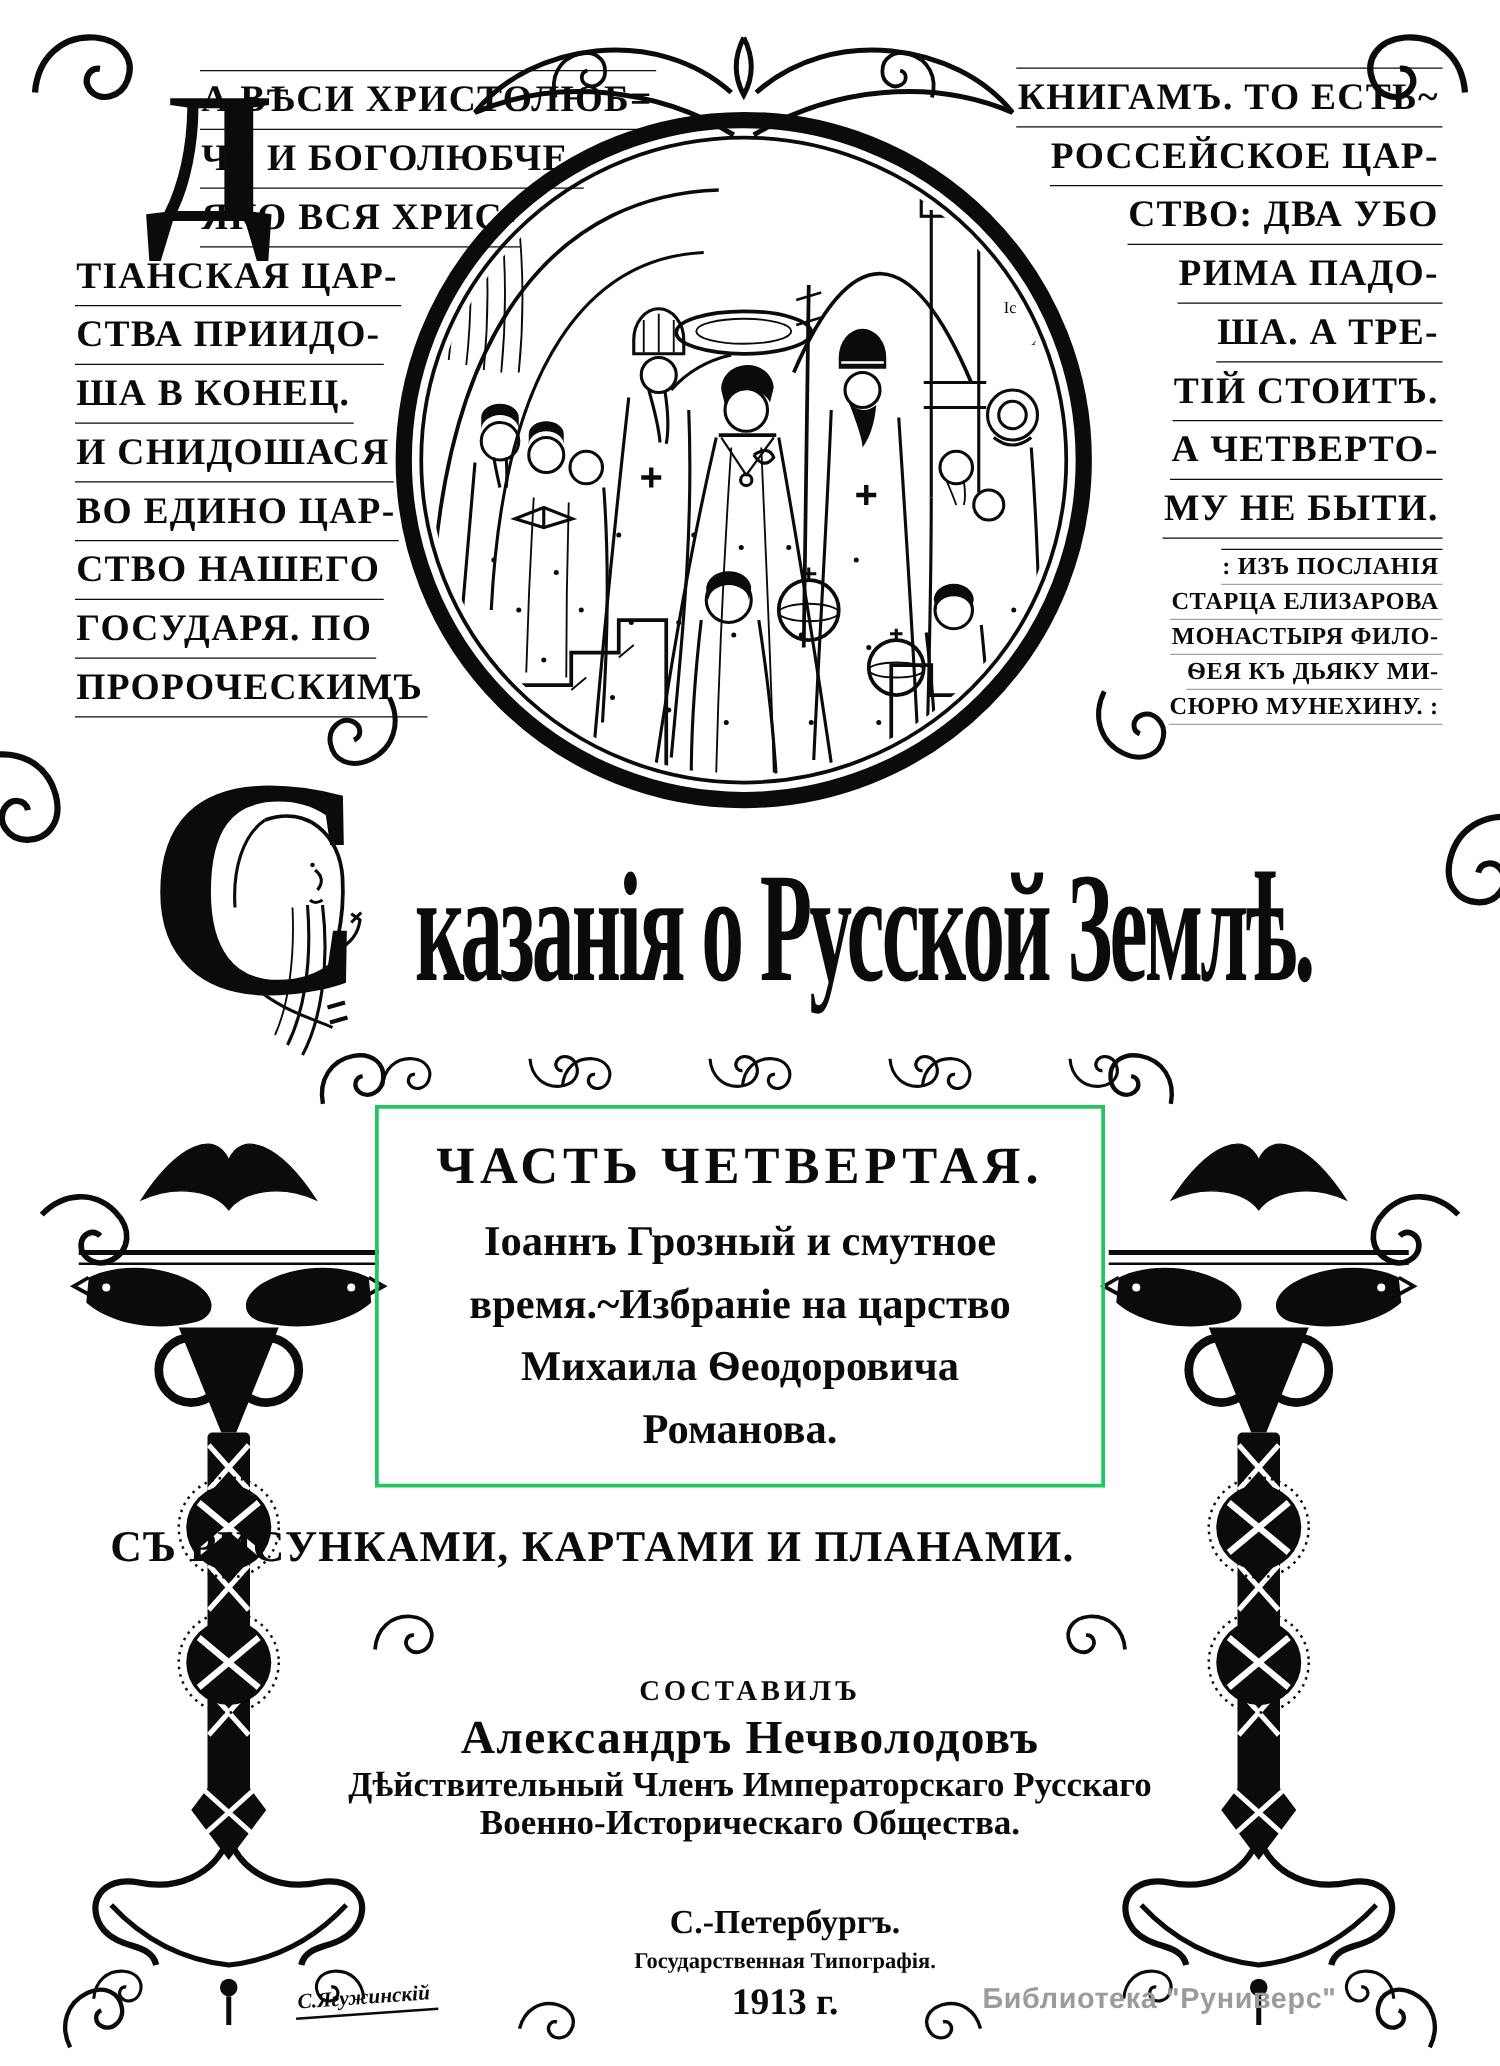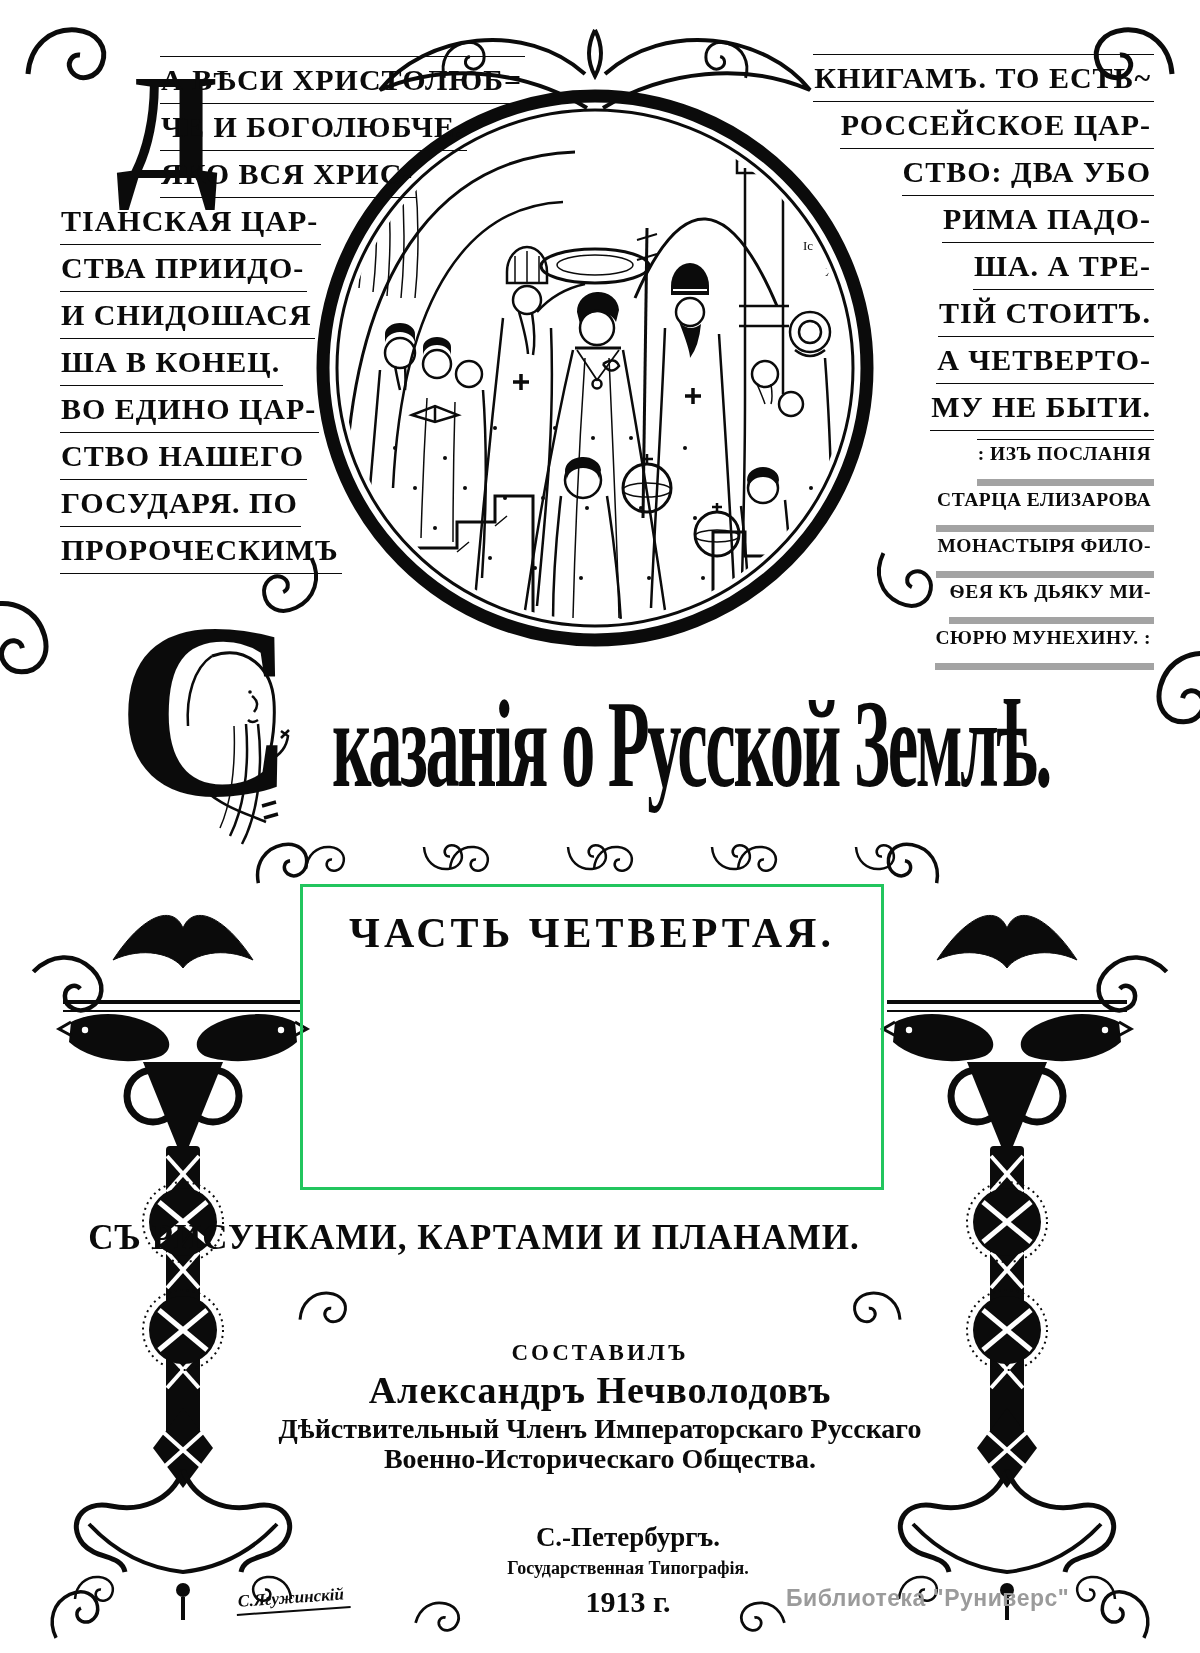--- a/index.html
+++ b/index.html
@@ -29,21 +29,21 @@
     padding:0 3px 1px 1px;
     white-space:nowrap;
   }
   .ep-left{left:60px;top:56px;width:280px;}
   .ep-left .ep-line.indent{margin-left:100px;}
   .ep-left .ep-line:first-child{border-top:1.5px solid #0b0b0b;}
   .ep-right{right:46px;top:54px;width:470px;}
   .ep-right .ep-line{margin-left:auto;text-align:center;}
   .ep-right .ep-line:first-child{border-top:1.5px solid #0b0b0b;}
   .ep-src{font-size:19.5px;line-height:27px;letter-spacing:0.5px;margin-top:8px;}
-  .ep-src .ep-line{border-bottom:7px solid #a3a3a3;margin-left:auto;padding-bottom:12px;}
+  .ep-src .ep-line{border-bottom:1px solid #a3a3a3;margin-left:auto;padding-bottom:0;}
   .drop-initial{
     left:116px;top:52px;
     font-size:150px;line-height:150px;
     font-weight:bold;
   }
 
   
   .initial-letter{
     left:116px;top:596px;
     font-size:250px;line-height:230px;font-weight:bold;
@@ -336,22 +336,22 @@
     <use href="#knot-column" transform="translate(824,0)"></use>
   </svg>
 
   <div class="abs drop-initial">Д</div>
   <div class="abs epigraph ep-left">
     <div class="ep-line indent">а вѣси христолюб=</div>
     <div class="ep-line indent">че и боголюбче.</div>
     <div class="ep-line indent">яко вся хрис-</div>
     <div class="ep-line">тіанская цар-</div>
     <div class="ep-line">ства приидо-</div>
+    <div class="ep-line">ша в конец.</div>
     <div class="ep-line">И снидошася</div>
-    <div class="ep-line">ша в конец.</div>
     <div class="ep-line">во едино цар-</div>
     <div class="ep-line">ство нашего</div>
     <div class="ep-line">государя. По</div>
     <div class="ep-line">пророческимъ</div>
   </div>
 
   <div class="abs epigraph ep-right">
     <div class="ep-line">книгамъ. то есть~</div>
     <div class="ep-line">россейское цар-</div>
     <div class="ep-line">ство: два убо</div>
@@ -367,20 +367,26 @@
       <div class="ep-line">ѳея къ дьяку Ми-</div>
       <div class="ep-line">сюрю Мунехину. :</div>
     </div>
   </div>
 
   <div class="abs initial-letter">С</div>
   <div class="abs title-rest">казанія о Русской Землѣ.</div>
 
   <div class="abs part-box">
     <div class="part-heading">Часть четвертая.</div>
+    <div class="part-subtitle">
+      <div>Іоаннъ Грозный и смутное</div>
+      <div>время.~Избраніе на царство</div>
+      <div>Михаила Ѳеодоровича</div>
+      <div>Романова.</div>
+    </div>
   </div>
 
   <div class="abs features-line">Съ рисунками, картами и планами.</div>
 
   <div class="abs author-block">
     <div class="compiled-label">составилъ</div>
     <div class="author-name">Александръ Нечволодовъ</div>
     <div class="author-title">Дѣйствительный Членъ Императорскаго Русскаго</div>
     <div class="author-title">Военно-Историческаго Общества.</div>
   </div>

